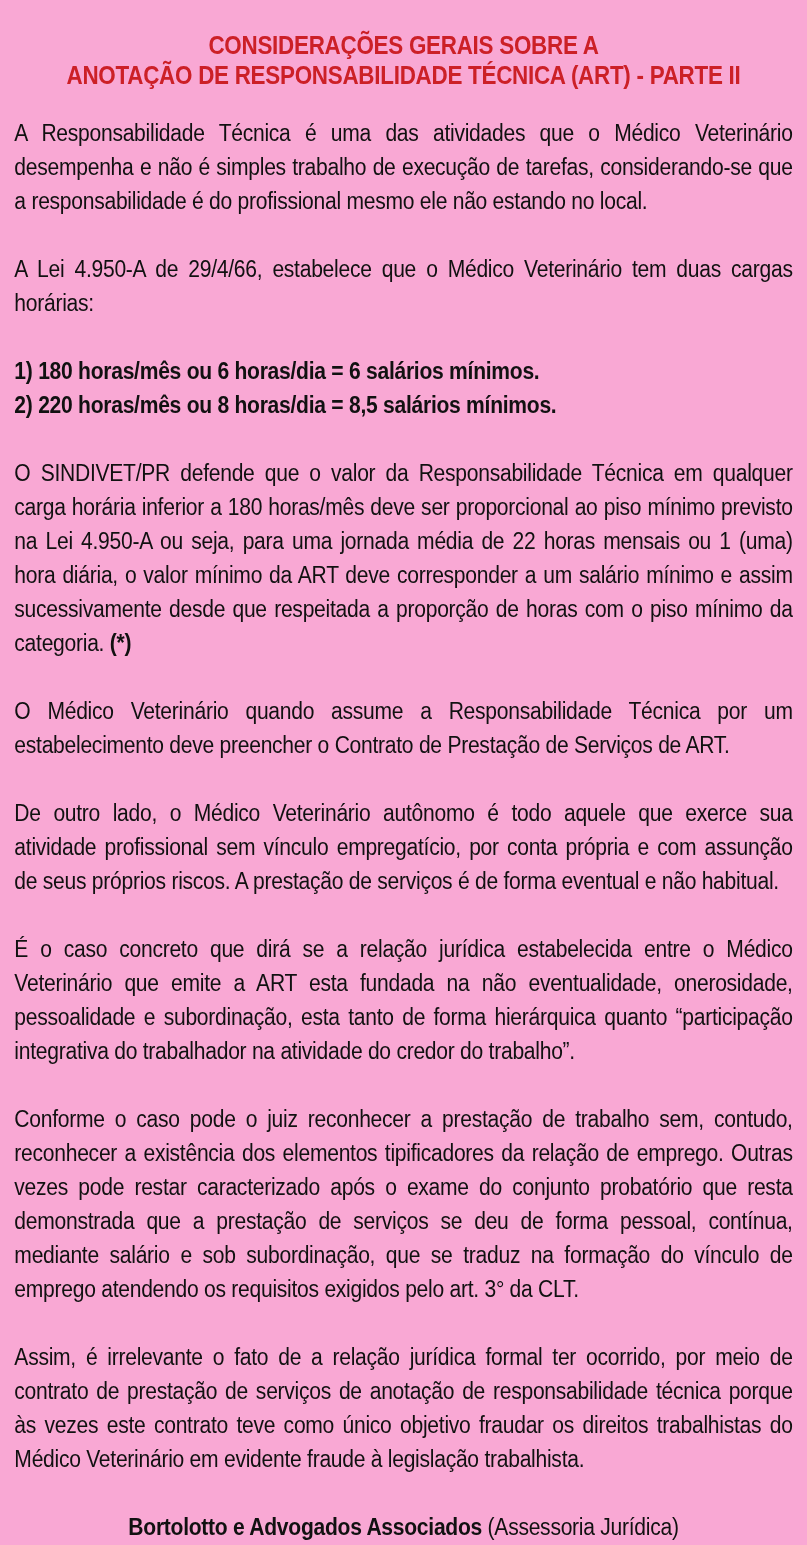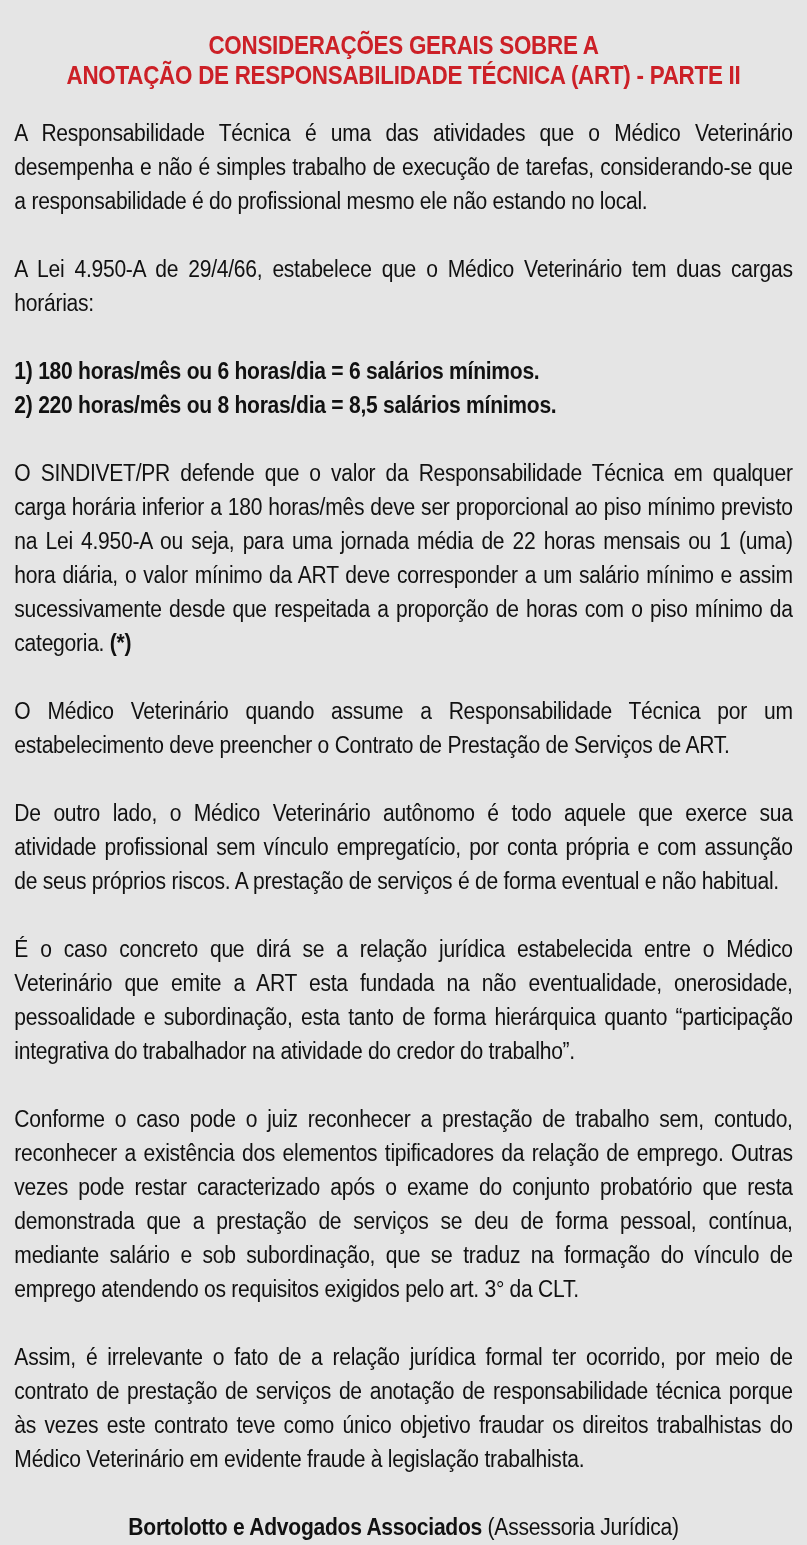--- a/index.html
+++ b/index.html
@@ -7,21 +7,21 @@
   body {
     width: 807px;
     height: 1545px;
     overflow: hidden;
     font-family: "Liberation Sans", "DejaVu Sans", sans-serif;
     color: #111111;
   }
   .page {
     width: 807px;
     height: 1545px;
-    background: #e5e5e5;
+    background: #f9a8d4;
     overflow: hidden;
   }
   
   .doc {
     width: 900px;
     transform: scaleX(0.8967);
     transform-origin: top left;
     padding: 30px 16px 0 16px;
   }
   .title {

